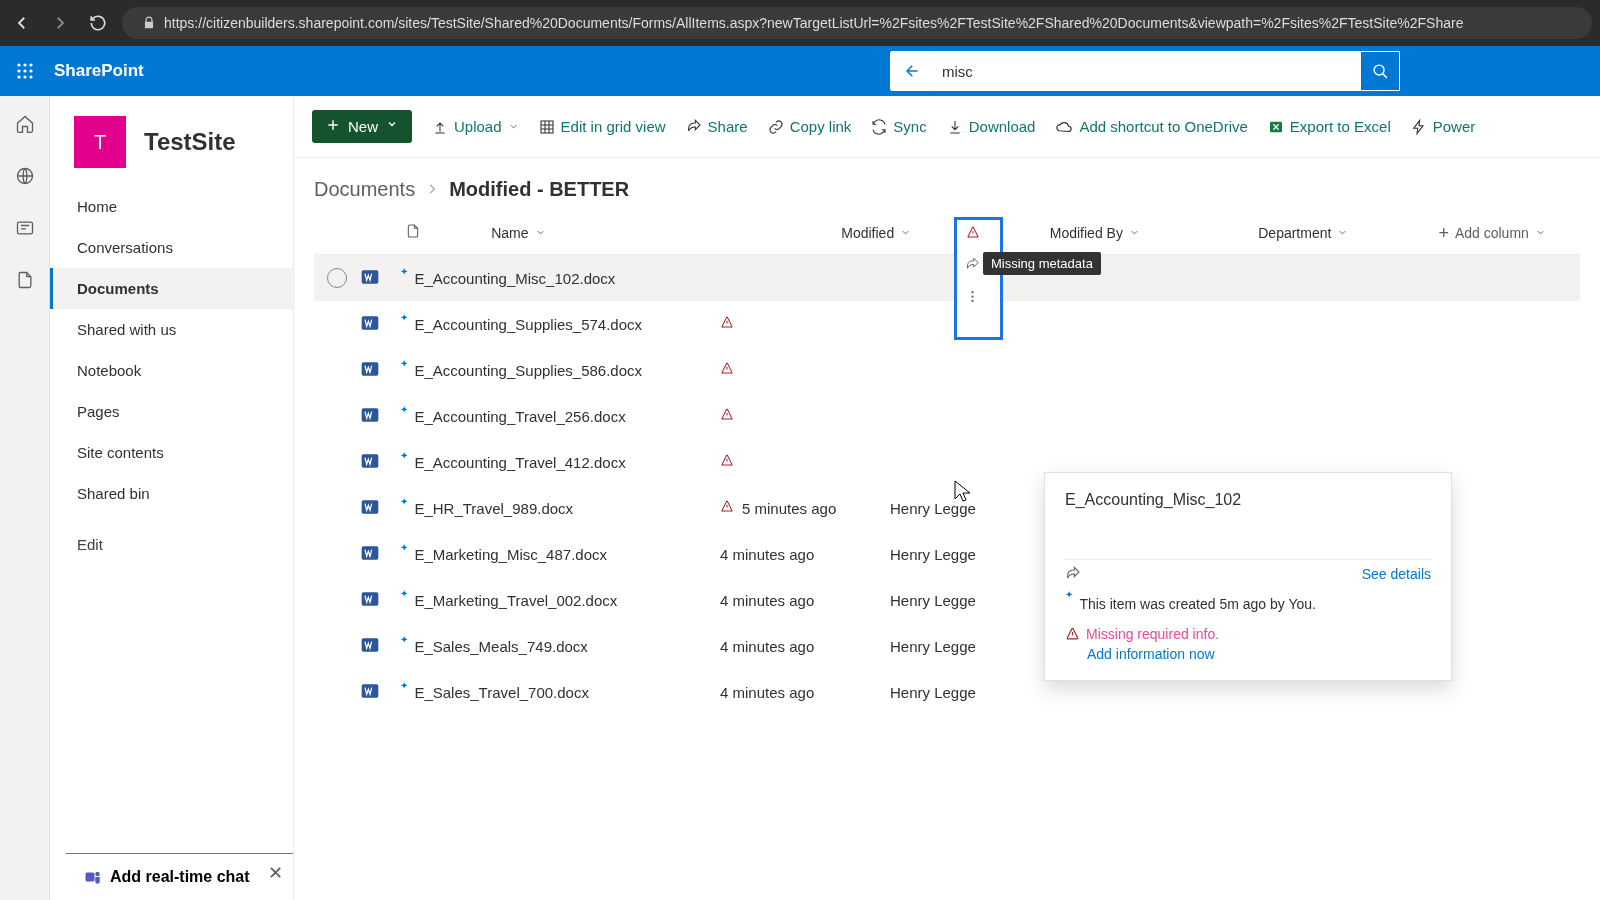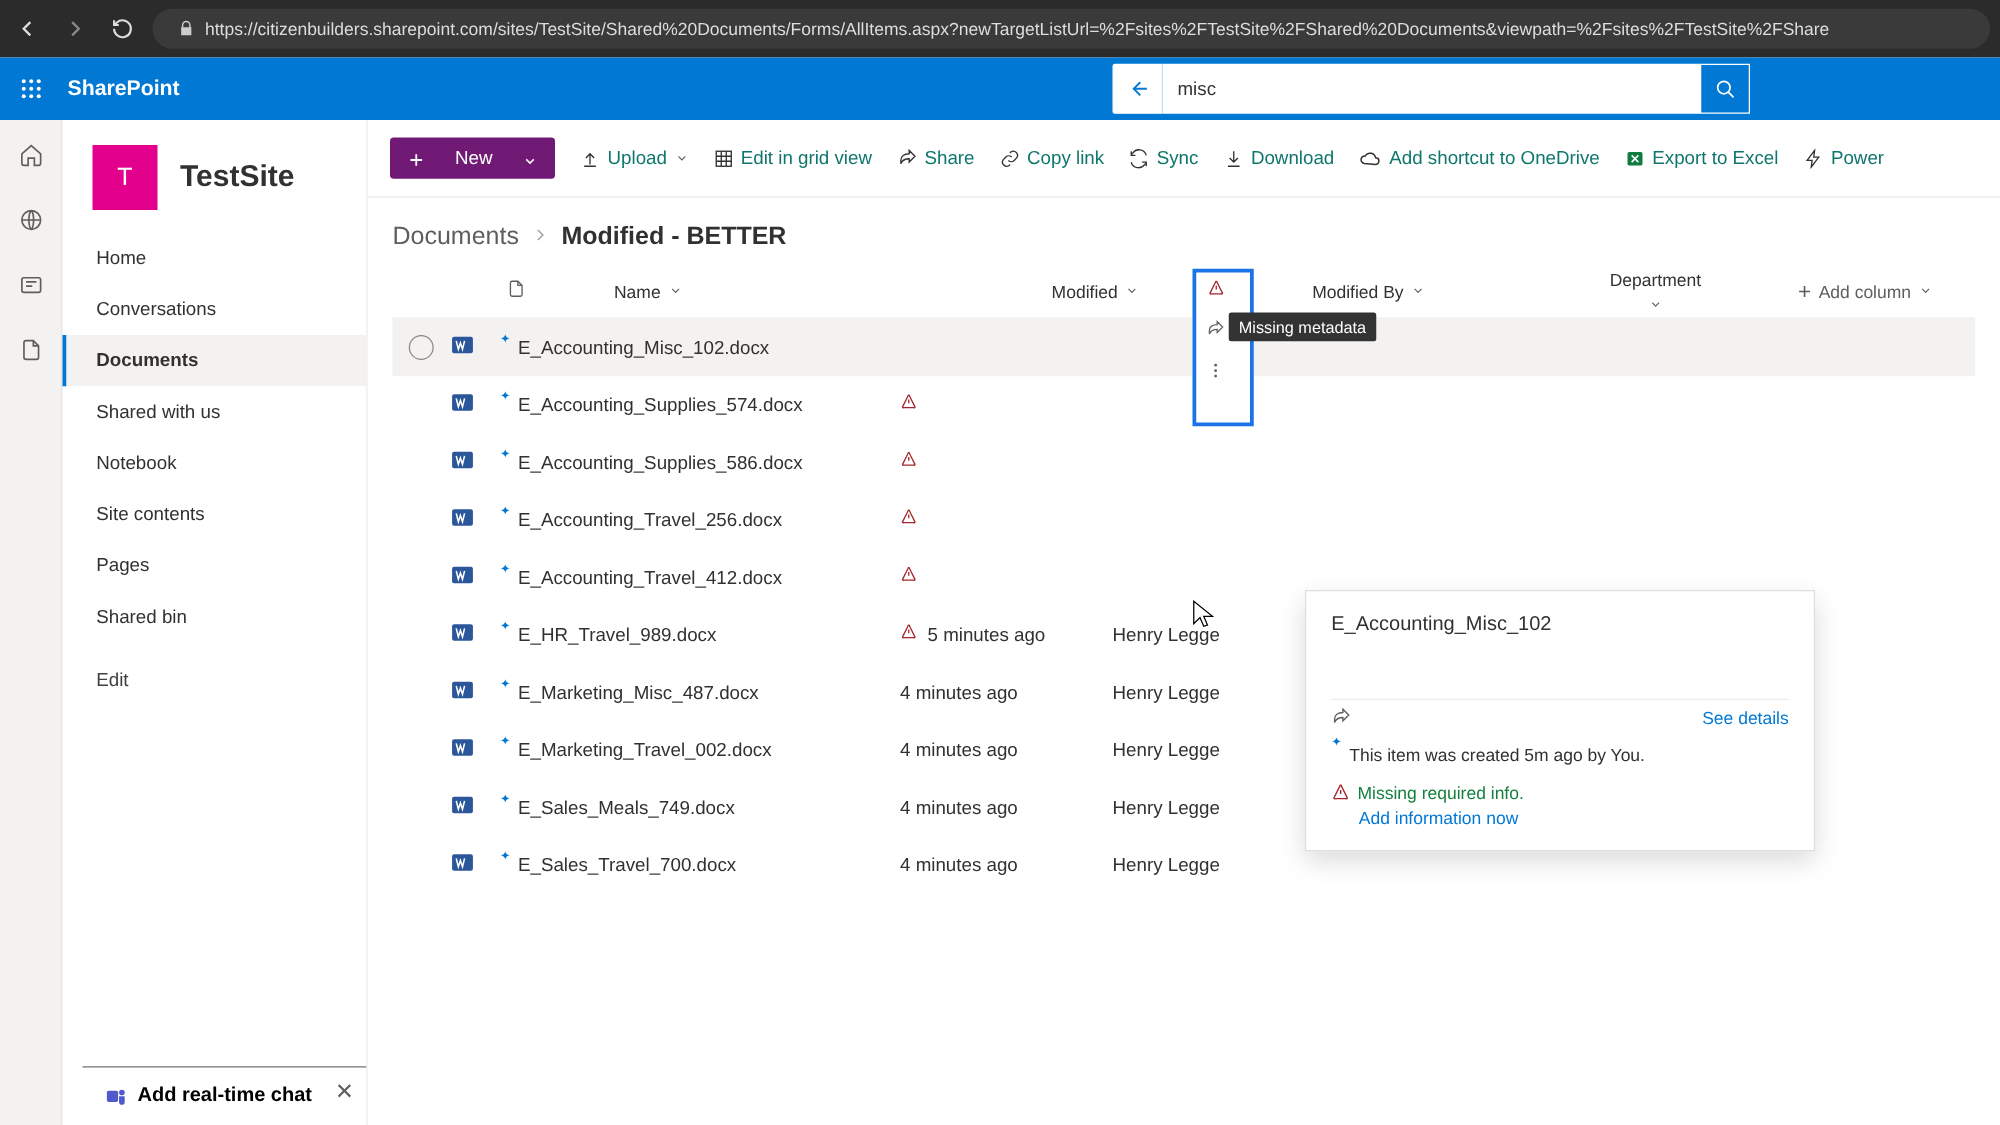--- a/index.html
+++ b/index.html
@@ -34,38 +34,38 @@
   .nav-list { padding-top:6px; }
   .nav-item { padding:12px 24px; font-size:15px; color:#323130; cursor:pointer; border-left:3px solid transparent; }
   .nav-item.selected { font-weight:600; border-left:3px solid #0078d4; background:#f3f2f1; }
   .nav-item.edit { color:#404040; margin-top:10px; }
   .chat-prompt { position:absolute; bottom:0; left:0; right:0; border-top:1px solid #737373; padding:14px 18px; display:flex; align-items:center; gap:8px;margin-left:16px; }
   .chat-close { position:absolute; right:10px; top:8px; color:#605e5c; font-size:18px; }
 
   
   .main { flex:1; padding:0; overflow:hidden; position:relative; }
   .cmd-bar { display:flex; align-items:center; gap:20px; padding:14px 18px; border-bottom:1px solid #edebe9; font-size:15px; color:#323130; }
-  .new-btn { background:#701a75; color:#fff; padding:8px 14px; border-radius:3px; display:flex; align-items:flex-end; gap:24px; font-size:15px; }
+  .new-btn { background:#14532d; color:#fff; padding:8px 14px; border-radius:3px; display:flex; align-items:flex-start; gap:8px; font-size:15px; }
   .cmd { display:flex; align-items:center; gap:6px; color:#0f766e; white-space:nowrap; }
   .cmd svg { flex:none; }
 
   .breadcrumb { padding:20px 20px 10px; font-size:20px; color:#323130; display:flex; align-items:center; gap:10px;}
   .breadcrumb .root { color:#605e5c; font-weight:400;}
   .breadcrumb .sep { color:#a19f9d; }
   .breadcrumb .leaf { font-weight:600; }
 
   
   .table { padding:0 20px; }
   .thead { display:flex; align-items:center; height:44px; border-bottom:1px solid #edebe9; color:#323130; font-size:14px;gap:48px; }
   .col-sel { width:46px; display:flex; justify-content:center;}
   .col-icon { width:40px; }
   .col-name { width:320px; display:flex; align-items:center; gap:6px;}
   .col-mod  { width:170px; display:flex; align-items:center; gap:6px;}
   .col-mby  { width:170px; display:flex; align-items:center; gap:6px;}
-  .col-dept { width:140px; display:flex; align-items:center; gap:6px;flex-direction:column;}
+  .col-dept { width:140px; display:flex; align-items:center; gap:6px;}
   .col-add  { width:150px; display:flex; align-items:center; gap:6px; color:#605e5c;}
   .chev { color:#605e5c; }
 
   .trow { display:flex; align-items:center; height:46px; font-size:15px; color:#323130; position:relative; }
   .trow.hover { background:#f3f2f1; }
   .sel-circle { width:20px; height:20px; border:1px solid #8a8886; border-radius:50%; }
   .doc-icon { width:20px; height:20px; }
   .fname { display:flex; align-items:center; gap:4px; }
   .new-ind { color:#0078d4; font-size:10px; margin-right:2px; line-height:1; position:relative; top:-6px;}
   .attn { color:#a4262c; }
@@ -74,21 +74,21 @@
   .tooltip { position:absolute; top:32px; left:26px; background:#333; color:#fff; font-size:13px; padding:4px 8px; border-radius:2px; white-space:nowrap;}
 
   .modcell { display:flex; align-items:center; gap:8px; }
 
   
   .hover-card { position:absolute; left:750px; top:376px; width:408px; background:#fff; border:1px solid #e1dfdd; box-shadow:0 8px 20px rgba(0,0,0,0.15); padding:18px 20px; z-index:50; font-size:14px; color:#323130;}
   .hover-card .title { font-size:16px; font-weight:400; margin-bottom:50px;}
   .hover-card .row-line { display:flex; align-items:center; justify-content:space-between; padding:6px 0; border-top:1px solid #edebe9;}
   .hover-card .see { color:#0078d4; }
   .hover-card .created { padding:8px 0; color:#323130; display:flex; gap:4px;}
-  .hover-card .missing { display:flex; align-items:center; gap:6px; color:#15803d; padding-top:6px;}
+  .hover-card .missing { display:flex; align-items:center; gap:6px; color:#ec4899; padding-top:6px;}
   .hover-card .addnow { color:#0078d4; padding-left:22px; padding-top:4px;}
 
   .cursor-img { position:absolute; left:660px; top:384px; z-index:60; pointer-events:none;}
 </style>
 </head>
 <body>
 
 <div class="browser-bar">
   <div class="browser-btn">
     <svg width="18" height="18" viewBox="0 0 24 24" fill="none" stroke="#ddd" stroke-width="2.5">
@@ -178,22 +178,22 @@
     <div class="site-header">
       <div class="site-logo">T</div>
       <div class="site-title">TestSite</div>
     </div>
     <div class="nav-list">
       <div class="nav-item">Home</div>
       <div class="nav-item">Conversations</div>
       <div class="nav-item selected">Documents</div>
       <div class="nav-item">Shared with us</div>
       <div class="nav-item">Notebook</div>
+      <div class="nav-item">Pages</div>
       <div class="nav-item">Site contents</div>
-      <div class="nav-item">Pages</div>
       <div class="nav-item">Shared bin</div>
       <div class="nav-item edit">Edit</div>
     </div>
     <div class="chat-prompt">
       <svg width="18" height="18" viewBox="0 0 24 24" fill="#5059c9">
           <rect x="2" y="6" width="12" height="12" rx="2"></rect>
           <circle cx="18" cy="8" r="3"></circle>
           <path d="M15 12h6v6a3 3 0 0 1-6 0z"></path>
         </svg>
       <span style="font-weight:600">Add real-time chat</span>

